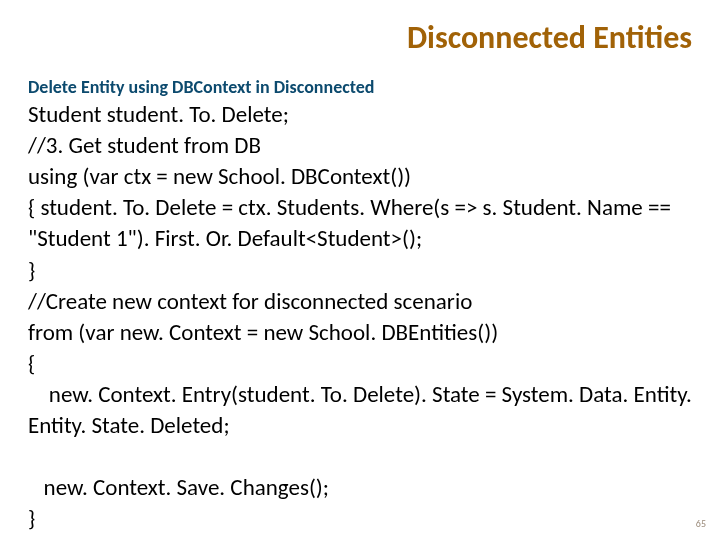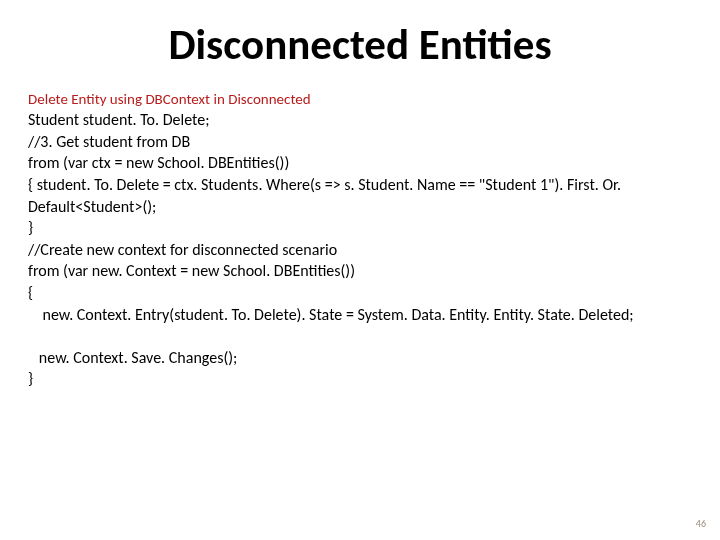--- a/index.html
+++ b/index.html
@@ -5,34 +5,34 @@
   * { margin: 0; padding: 0; box-sizing: border-box; }
   body {
     width: 720px;
     height: 540px;
     background: #fff;
     font-family: Calibri, Arial, sans-serif;
     position: relative;
     padding: 18px 28px 0 28px;
   }
   .title {
-    text-align: center;
-    font-size: 43px;
+    text-align: right;
+    font-size: 32px;
     font-weight: 700;
-    color: #000000;
+    color: #a16207;
     margin-bottom: 18px;
   }
   .subtitle {
-    font-size: 15px;
-    font-weight: 400;
-    color: #b91c1c;
+    font-size: 18px;
+    font-weight: 700;
+    color: #0c4a6e;
     line-height: 1.35;
   }
   .body-text {
-    font-size: 16px;
+    font-size: 23px;
     font-weight: 400;
     color: #000;
     line-height: 1.35;
   }
   .page-num {
     position: absolute;
     bottom: 10px;
     right: 14px;
     font-size: 10px;
     color: #9a8a7a;
@@ -40,24 +40,24 @@
 </style>
 </head>
 <body>
 
 <div class="title">Disconnected Entities</div>
 
 <div class="subtitle">Delete Entity using DBContext in Disconnected</div>
 
 <div class="body-text">Student student. To. Delete;</div>
 <div class="body-text">//3. Get student from DB</div>
-<div class="body-text">from (var ctx = new School. DBEntities())</div>
+<div class="body-text">using (var ctx = new School. DBContext())</div>
 <div class="body-text">{   student. To. Delete = ctx. Students. Where(s =&gt; s. Student. Name == "Student 1"). First. Or. Default&lt;Student&gt;();</div>
 <div class="body-text">}</div>
 <div class="body-text">//Create new context for disconnected scenario</div>
 <div class="body-text">from (var new. Context = new School. DBEntities())</div>
 <div class="body-text">{</div>
 <div class="body-text">&nbsp;&nbsp;&nbsp;&nbsp;new. Context. Entry(student. To. Delete). State = System. Data. Entity. Entity. State. Deleted;</div>
 <div class="body-text">&nbsp;</div>
 <div class="body-text">&nbsp;&nbsp;&nbsp;new. Context. Save. Changes();</div>
 <div class="body-text">}</div>
 
-<div class="page-num">46</div>
+<div class="page-num">65</div>
 
 </body></html>

